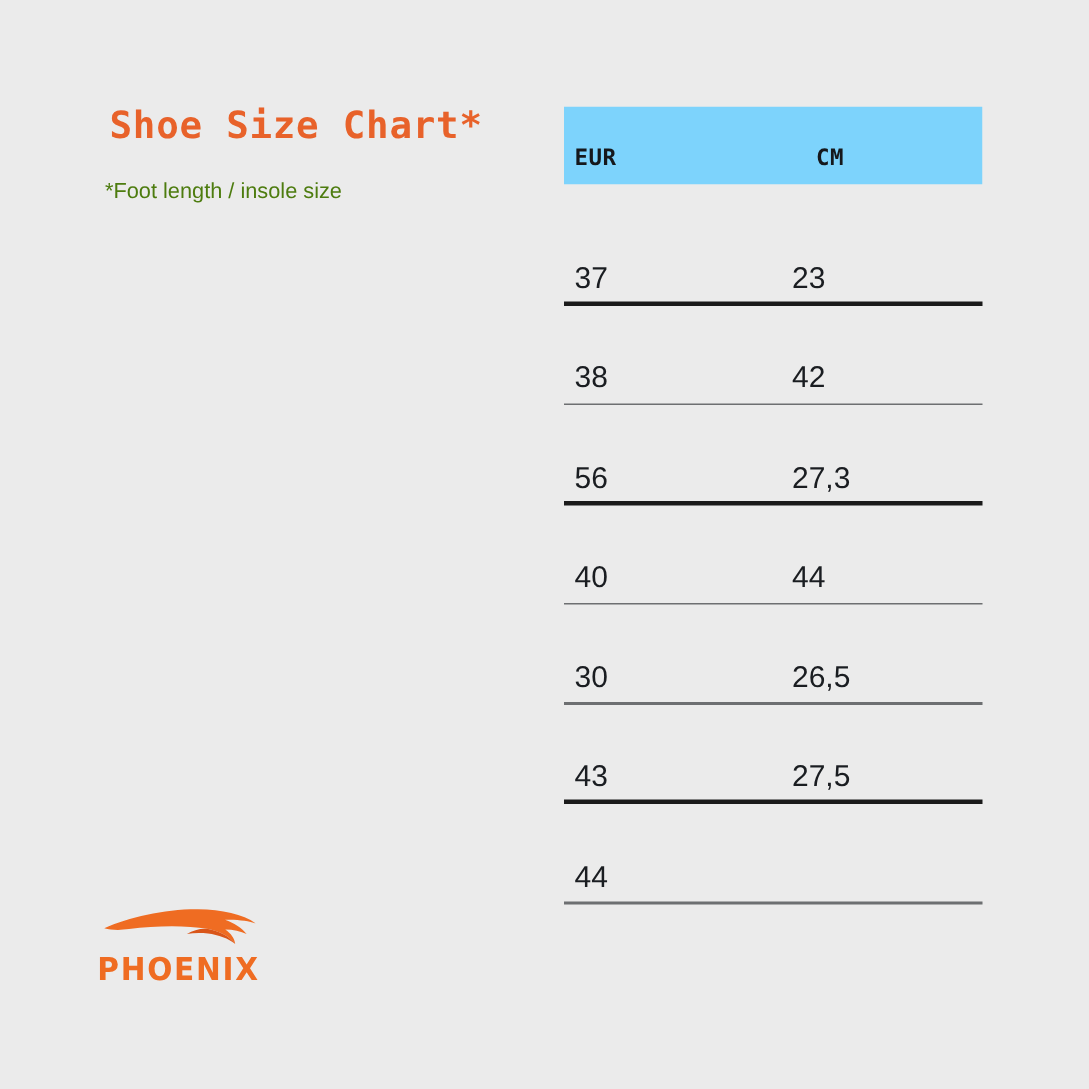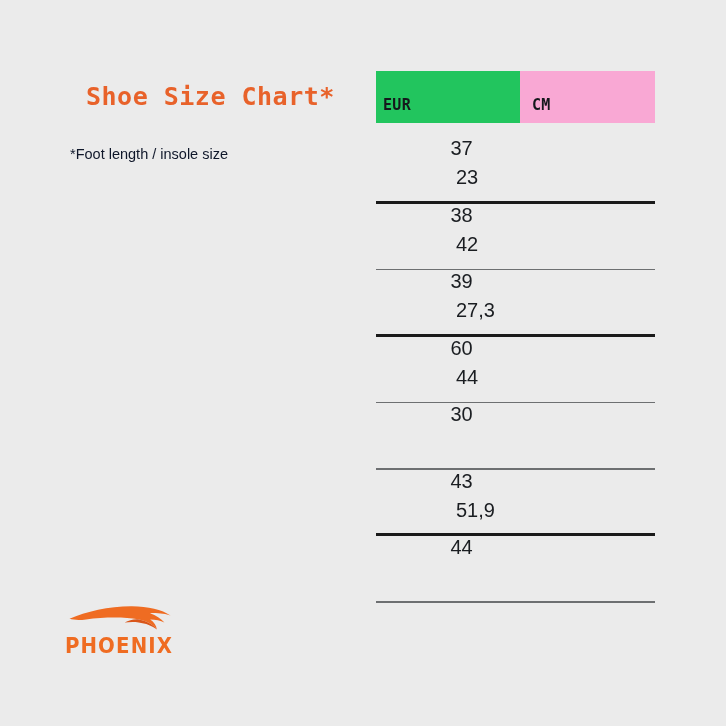--- a/index.html
+++ b/index.html
@@ -32,29 +32,29 @@
   }
 
   #chart-title {
     font-family: "DejaVu Sans Mono", "Liberation Mono", monospace;
     font-size: 25px;
     font-weight: 700;
     color: #e8622a;
     letter-spacing: 0.5px;
     line-height: 34px;
     white-space: nowrap;
-    margin: 16px;
+    margin: 3px;
     padding: 0;
   }
 
   #chart-subtitle {
     font-family: "Liberation Sans", sans-serif;
     font-size: 14.5px;
     font-weight: 400;
-    color: #0f172a;
+    color: #4d7c0f;
     line-height: 20px;
     margin: 0;
     padding-top: 14px;
     white-space: nowrap;
   }
 
   
   #brand-logo {
     position: absolute;
     left: 54px;
@@ -108,43 +108,42 @@
     font-size: 15px;
     font-weight: 700;
     color: #15181c;
     letter-spacing: 0.3px;
     line-height: 17px;
     padding-bottom: 9px;
     box-sizing: border-box;
   }
   #header-cell-eur {
     width: 144px;
-    background: #22c55e;
+    background: #7dd3fc;
     padding-left: 7px;
   }
   #header-cell-cm {
     width: 135px;
-    background: #f9a8d4;
-    padding-left: 12px;
+    background: #7dd3fc;
+    padding-left: 24px;
   }
 
   #table-body {
     position: relative;
     width: 279px;
     padding-top: 14px;
   }
 
   .table-row {
     position: relative;
     display: flex;
-    align-items: center;
+    align-items: flex-end;
     height: 66.5px;
     width: 279px;
     box-sizing: border-box;
-    flex-direction: column;
   }
   .table-row .row-rule {
     position: absolute;
     left: 0;
     right: 0;
     bottom: 0;
     height: 3px;
     background: #1a1a1a;
   }
   .table-row.rule-thin .row-rule {
@@ -213,40 +212,41 @@
         <div class="row-rule"></div>
       </div>
 
       <div class="table-row rule-thin">
         <div class="cell cell-eur">38</div>
         <div class="cell cell-cm">42</div>
         <div class="row-rule"></div>
       </div>
 
       <div class="table-row">
-        <div class="cell cell-eur">39</div>
+        <div class="cell cell-eur">56</div>
         <div class="cell cell-cm">27,3</div>
         <div class="row-rule"></div>
       </div>
 
       <div class="table-row rule-thin">
-        <div class="cell cell-eur">60</div>
+        <div class="cell cell-eur">40</div>
         <div class="cell cell-cm">44</div>
         <div class="row-rule"></div>
       </div>
 
 
       <div class="table-row rule-thin">
         <div class="cell cell-eur">30</div>
+        <div class="cell cell-cm">26,5</div>
         <div class="row-rule"></div>
       </div>
 
       <div class="table-row">
         <div class="cell cell-eur">43</div>
-        <div class="cell cell-cm">51,9</div>
+        <div class="cell cell-cm">27,5</div>
         <div class="row-rule"></div>
       </div>
 
       <div class="table-row rule-thin">
         <div class="cell cell-eur">44</div>
         <div class="row-rule"></div>
       </div>
 
     </div>
   </div>

